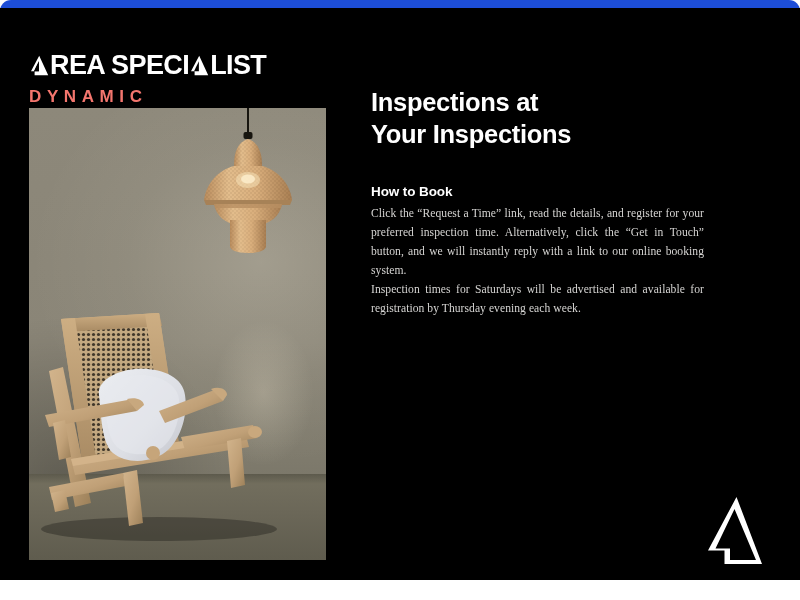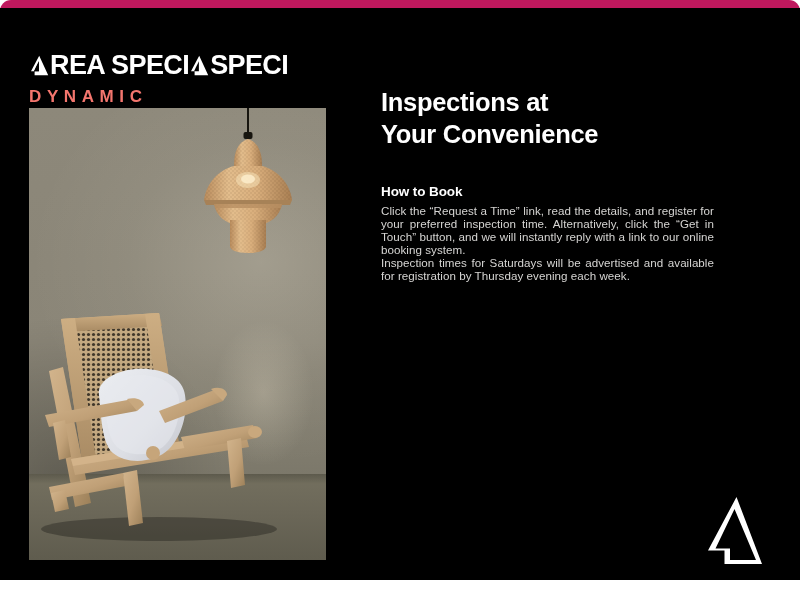--- a/index.html
+++ b/index.html
@@ -9,21 +9,21 @@
     width: 800px;
     height: 600px;
     overflow: hidden;
     font-family: "Liberation Sans", sans-serif;
   }
 
   #stage {
     position: relative;
     width: 800px;
     height: 424px;
-    background: #be185d;
+    background: #1d4ed8;
     border-radius: 11px;
   }
 
   
   .slide {
     position: absolute;
     left: 0;
     top: 8px;
     width: 800px;
     height: 572px;
@@ -133,21 +133,21 @@
     left: 2px;
     bottom: 18px;
     width: 270px;
     height: 235px;
   }
   .chair svg { display:block; }
 
   
   .content {
     position: absolute;
-    left: 381px;
+    left: 371px;
     top: 78px;
     width: 333px;
   }
   .headline {
     color: #ffffff;
     font-family: "Liberation Sans", sans-serif;
     font-weight: 700;
     font-size: 25.5px;
     line-height: 32px;
     letter-spacing: -0.3px;
@@ -163,24 +163,24 @@
     color: #ffffff;
     font-family: "Liberation Sans", sans-serif;
     font-weight: 700;
     font-size: 13.5px;
     line-height: 19px;
     letter-spacing: -0.1px;
     margin: 0 0 3px 0;
   }
   .sec-body {
     color: #d6d5d3;
-    font-family: Liberation Sans, sans-serif;
+    font-family: Liberation Serif, serif;
     font-weight: 400;
     font-size: 11.6px;
-    line-height: 13px;
+    line-height: 19px;
     letter-spacing: 0.05px;
     margin: 0;
     text-align: justify;
   }
 
   
   .brand-mark {
     position: absolute;
     left: 703px;
     top: 487px;
@@ -208,21 +208,21 @@
                      L10.2 11.6 Z" fill="#000000" opacity="0"></path>
           </svg>
         </span>
         <span class="logo-word">REA SPECI</span>
         <span class="glyph-a">
           <svg viewBox="0 0 20 21" width="20" height="21" aria-hidden="true">
             <path d="M10.2 0.8 L19.2 20.3 L5.6 20.3 L5.6 16.3 L2.0 16.3 Z" fill="#ffffff"></path>
             <path d="M9.9 6.2 L5.0 16.3 L9.9 16.3 Z" fill="#000000"></path>
           </svg>
         </span>
-        <span class="logo-word">SPECI</span>
+        <span class="logo-word">LIST</span>
       </div>
 
       <div class="logo-line2">DYNAMIC</div>
     </div>
 
     <div class="photo">
       <div class="photo-wall"></div>
       <div class="photo-light"></div>
       <div class="photo-floor"></div>
 
@@ -338,21 +338,21 @@
 
           <ellipse cx="122" cy="146" rx="7" ry="7" fill="#c6a57a"></ellipse>
         </svg>
       </div>
     </div>
 
     <div class="content">
 
       <h1 class="headline">
         <span>Inspections at</span>
-        <span class="l2">Your Convenience</span>
+        <span class="l2">Your Inspections</span>
       </h1>
 
       <div class="section first">
         <div class="sec-title">How to Book</div>
         <p class="sec-body">Click the “Request a Time” link, read the details, and register for your preferred inspection time. Alternatively, click the “Get in Touch” button, and we will instantly reply with a link to our online booking system.</p>
         <p class="sec-body">Inspection times for Saturdays will be advertised and available for registration by Thursday evening each week.</p>
       </div>
 
 
       <div class="section spaced">

